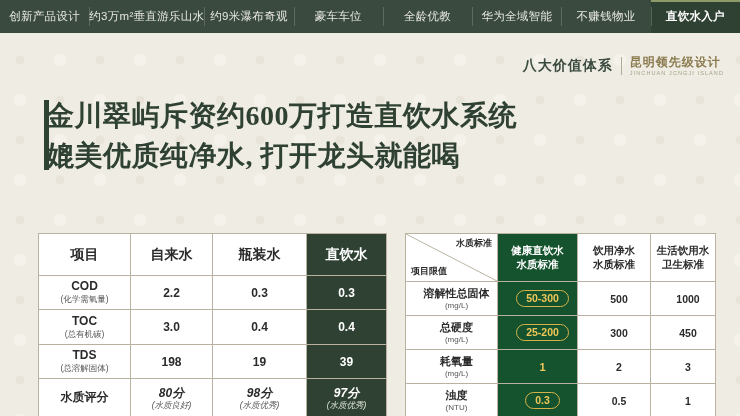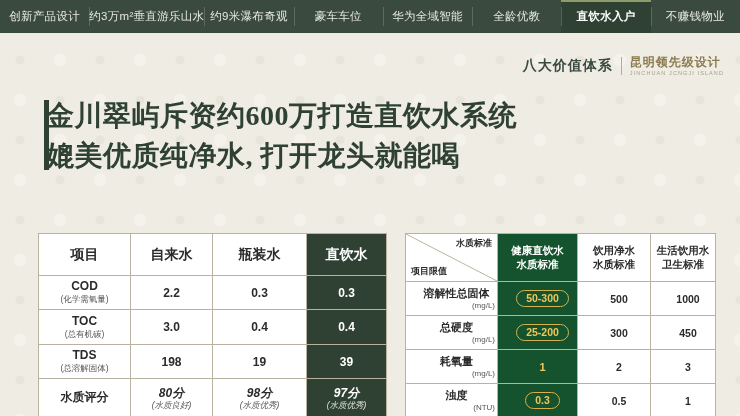--- a/index.html
+++ b/index.html
@@ -189,21 +189,21 @@
   }
   #table-right .diag .t2{
     position:absolute; left:5px; bottom:4px; font-size:9px; font-weight:bold; color:#2b2b2b;
   }
   #table-right .hl-col {
     background: #14532d;
     color:#ffffff;
   }
   #table-right .rowname { line-height:1.15; font-size: 11px; }
   #table-right .rowname .sub{
-    display:block; font-size: 8px; font-weight: normal; color:#555; margin-top:1px;text-align:right;
+    display:block; font-size: 8px; font-weight: normal; color:#555; margin-top:1px;
   }
   #table-right .pill {
     display:inline-block;
     border: 1.5px solid #d7b24a;
     color:#f0c659;
     border-radius: 10px;
     padding: 2px 9px;
     font-size: 10.5px;
     font-weight: bold;
     line-height: 1.1;
@@ -222,30 +222,30 @@
     <div class="nav-item">
         <span>约3万m²垂直游乐山水</span>
       </div>
     <div class="nav-item">
         <span>约9米瀑布奇观</span>
       </div>
     <div class="nav-item">
         <span>豪车车位</span>
       </div>
     <div class="nav-item">
+        <span>全龄优教</span>
+      </div>
+    <div class="nav-item">
         <span>华为全域智能</span>
       </div>
     <div class="nav-item">
-        <span>全龄优教</span>
+        <span>不赚钱物业</span>
       </div>
     <div class="nav-item active">
         <span>直饮水入户</span>
-      </div>
-    <div class="nav-item">
-        <span>不赚钱物业</span>
       </div>
   </div>
 
   <div id="brand">
     <div class="b-left">八大价值体系</div>
     <div class="b-sep"></div>
     <div class="b-right">
       <div class="b-cn">昆明领先级设计</div>
       <div class="b-en">JINCHUAN  JCNGJI  ISLAND</div>
     </div>

